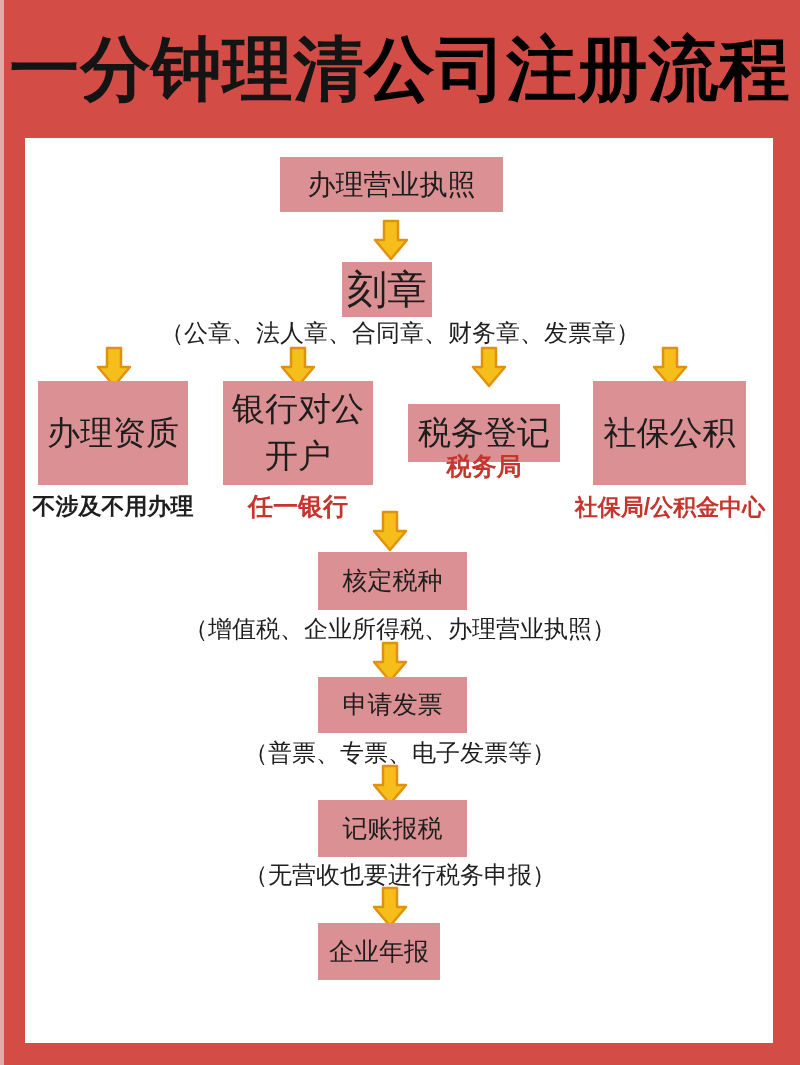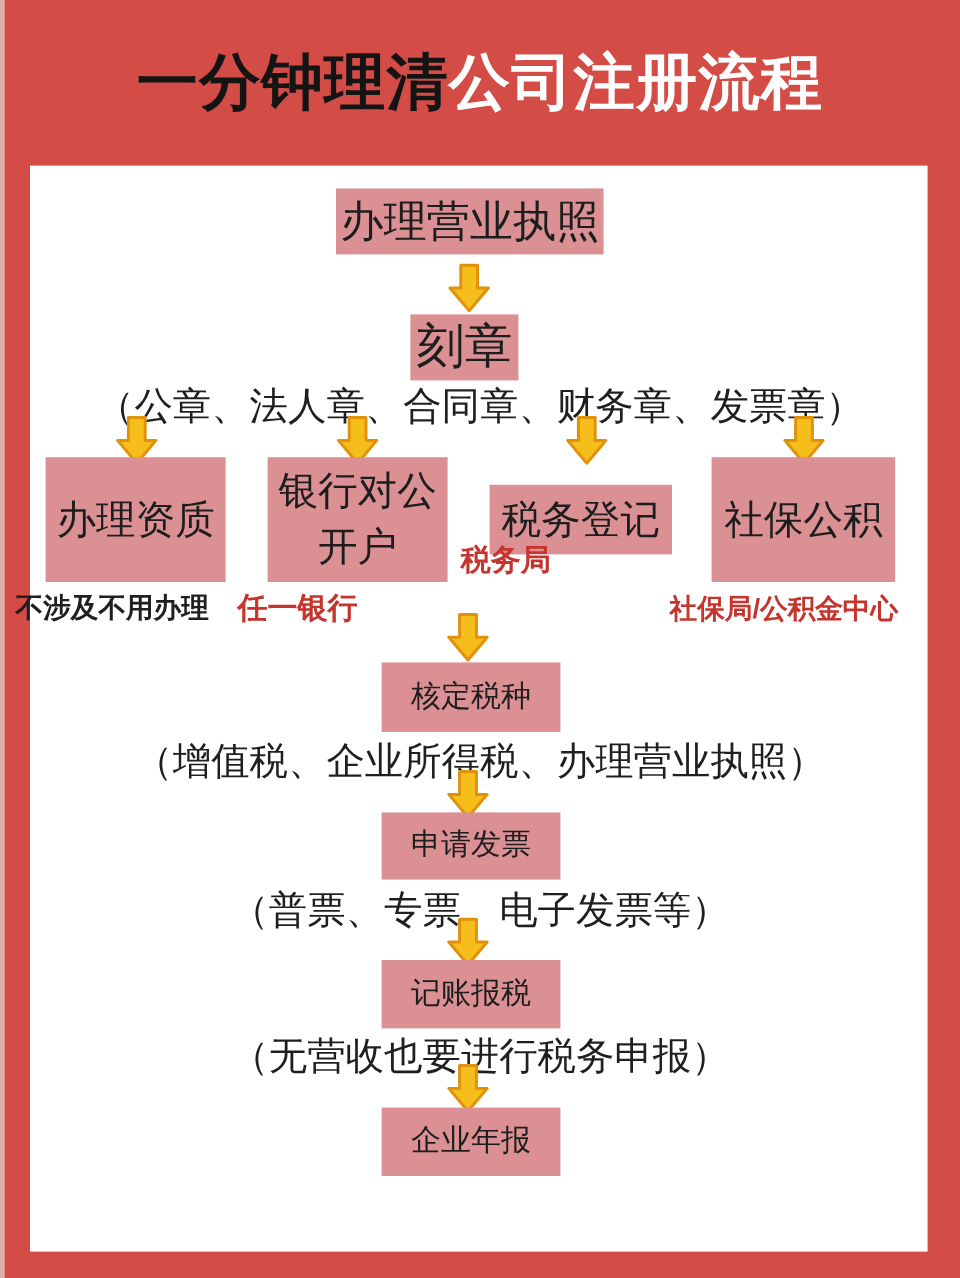--- a/index.html
+++ b/index.html
@@ -13,54 +13,54 @@
     margin: 0 auto;
   }
   .edge-strip {
     position: absolute; left: 0; top: 0; width: 4px; height: 100%;
     background: #e6d7d6; opacity: .7;
   }
   .title-bar {
     position: absolute; left: 0; top: 22px; width: 100%; height: 96px;
     display: flex; align-items: center; justify-content: center;
     font-family: "Liberation Serif", "DejaVu Serif", serif;
-    font-weight: 700; font-size: 51px; letter-spacing: 1px; white-space: nowrap;
+    font-weight: 700; font-size: 70px; letter-spacing: 1px; white-space: nowrap;
     line-height: 1;
   }
   .title-black { color: #141414; }
-  .title-white { color: #ffffff; }
+  .title-white { color: #000000; }
   .canvas {
     position: absolute; left: 25px; top: 138px; width: 748px; height: 905px;
     background: #ffffff;
   }
   .pbox {
     position: absolute;
     background: #DB9094;
     color: #1d1d1d;
     display: flex; flex-direction: column;
     align-items: center; justify-content: center;
     text-align: center;
     font-weight: 500;
   }
   .pbox .ln { display: block; line-height: 1.42; white-space: nowrap; }
-  .fs36 { font-size: 36px; }
+  .fs36 { font-size: 28px; }
   .fs40 { font-size: 40px; }
   .fs34 { font-size: 25px; }
   .fs33 { font-size: 33px; }
   .tag {
     position: absolute;
     color: #ffffff; font-weight: 700; font-size: 27px; white-space: nowrap;
   }
   .note {
     position: absolute; left: 8px; width: 784px;
-    text-align: center; color: #1f1f1f; font-size: 32px; font-weight: 400;
+    text-align: center; color: #1f1f1f; font-size: 24px; font-weight: 400;
     white-space: nowrap;
   }
   .note-sm {
-    position: absolute; font-size: 25px; font-weight: 700;
+    position: absolute; text-align: center; font-size: 25px; font-weight: 700;
     white-space: nowrap;
   }
   .note-black { color: #1f1f1f; }
   .note-red { color: #C5352E; }
   .arrow { position: absolute; width: 38px; height: 42px; }
   .arrow svg { display: block; }
 </style>
 </head>
 <body>
 
@@ -164,17 +164,17 @@
     <span class="ln">记账报税</span>
   </div>
   <div class="note" style="top:859px;">（无营收也要进行税务申报）</div>
 
   <div class="arrow" style="left:371px; top:886px;">
     <svg width="38" height="42" viewBox="0 0 38 42">
         <polygon points="12,2 26,2 26,21 35,21 19,40 3,21 12,21" fill="#F6BE1B" stroke="#E0920C" stroke-width="2.5" stroke-linejoin="round"></polygon>
       </svg>
   </div>
 
-  <div class="pbox fs34" style="left:318px; top:923px; width:149px; height:57px;font-family:Liberation Mono, monospace;">
+  <div class="pbox fs34" style="left:318px; top:923px; width:122px; height:57px;">
     <span class="ln">企业年报</span>
   </div>
 
 </div>
 
 </body></html>

